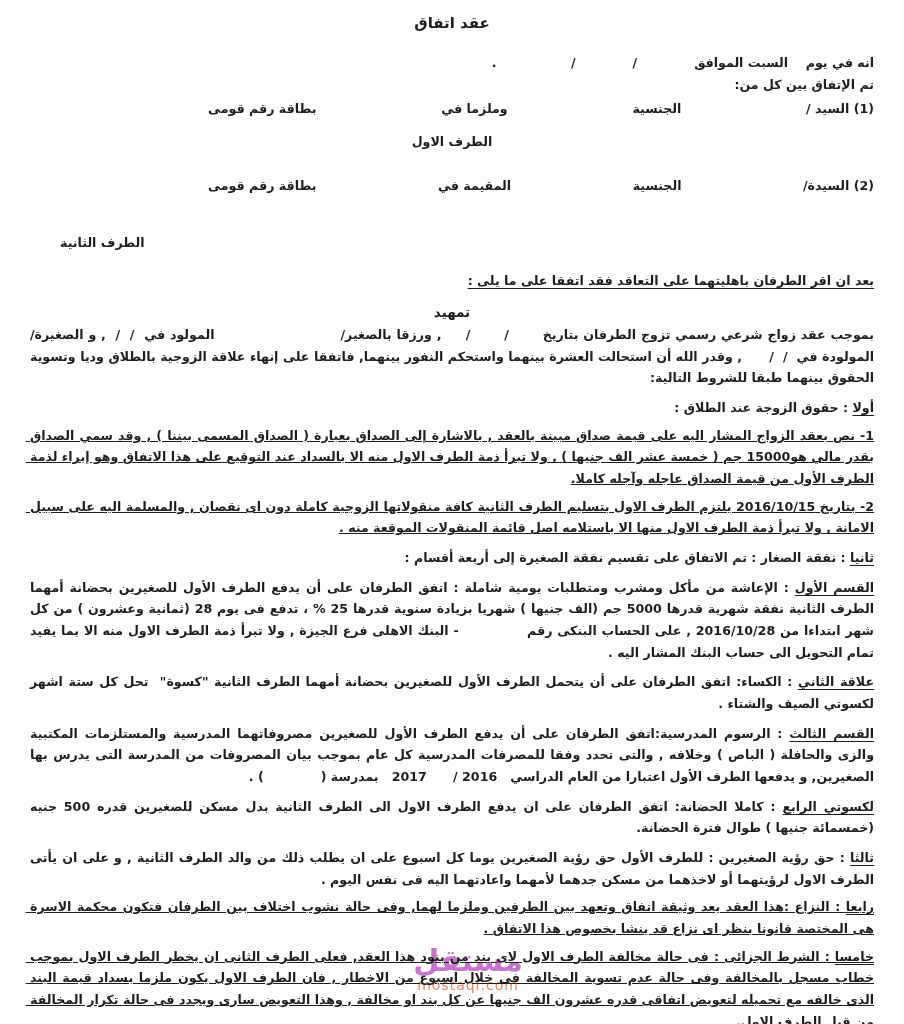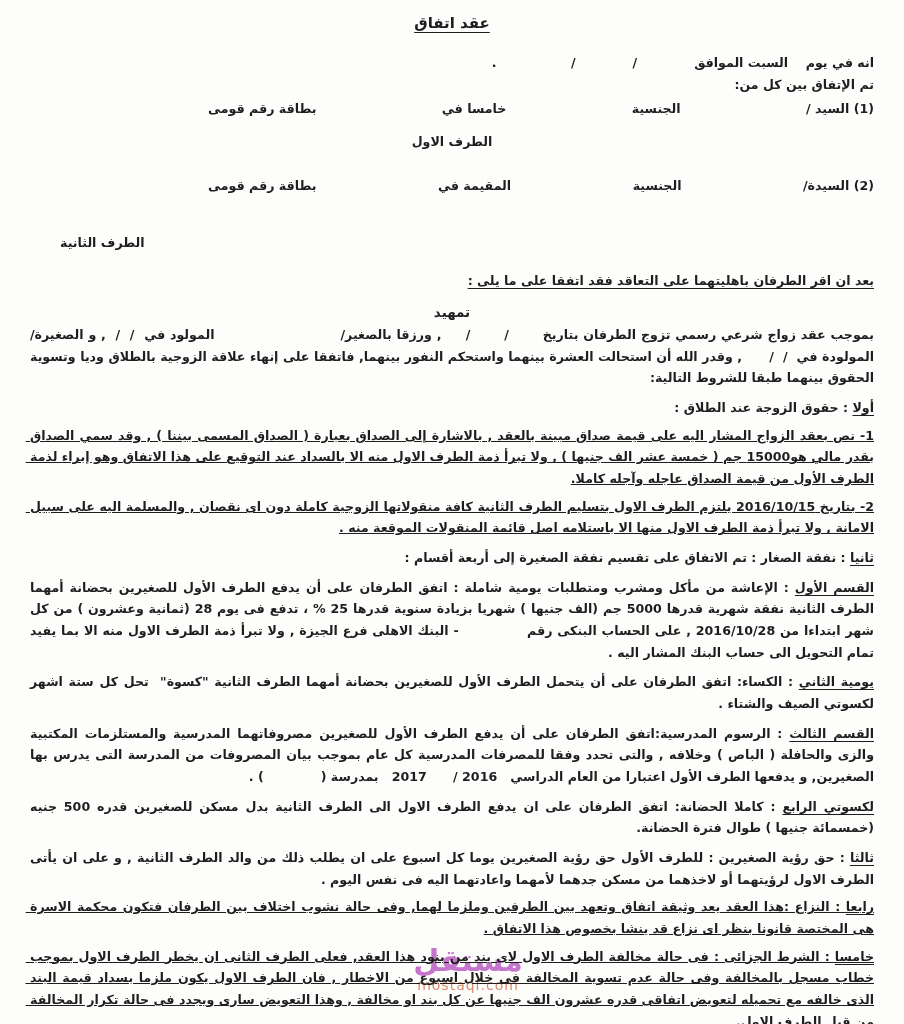--- a/index.html
+++ b/index.html
@@ -10,21 +10,21 @@
     direction:rtl;
     font-family:"DejaVu Sans",sans-serif;
     font-weight:bold;
     color:#1e1e1e;
     font-size:12.6px;
   }
   .content{position:relative;z-index:1;}
   .doc-title{
     text-align:center;font-size:15px;margin:2px 0 20px 0;
   }
-  .doc-title span{text-decoration:underline;text-underline-offset:4px;}
+  .doc-title span{text-underline-offset:4px;}
   .line{white-space:pre-wrap;line-height:1.75;}
   .party-row{
     display:flex;justify-content:space-between;
     padding-left:178px;line-height:1.75;margin-top:2px;
   }
   .caption-center{text-align:center;margin:14px 0 26px 0;}
   .caption-left{text-align:left;padding-left:30px;margin:38px 0 6px 0;}
   .agreement-line{margin:20px 0 12px 0;line-height:1.75;}
   .agreement-line span{text-decoration:underline;text-underline-offset:3px;}
   .tamheed{text-align:center;font-size:13.5px;margin:10px 0 4px 0;}
@@ -65,21 +65,21 @@
     <div class="doc-title">
       <span>عقد اتفاق</span>
     </div>
 
     <div class="line">انه في يوم    السبت الموافق             /             /                 .</div>
     <div class="line">تم الإتفاق بين كل من:</div>
 
     <div class="party-row">
       <span>(1) السيد /</span>
       <span>الجنسية</span>
-      <span>خامسا في</span>
+      <span>وملزما في</span>
       <span>بطاقة رقم قومى</span>
     </div>
 
     <div class="caption-center">الطرف الاول</div>
 
     <div class="party-row">
       <span>(2) السيدة/</span>
       <span>الجنسية</span>
       <span>المقيمة في</span>
       <span>بطاقة رقم قومى</span>
@@ -100,21 +100,21 @@
     <p class="para mt-xs"><span class="u">أولا</span><span> : حقوق الزوجة عند الطلاق :</span></p>
 
     <p class="para mt-md">1- نص بعقد الزواج المشار اليه على قيمة صداق مبينة بالعقد , بالاشارة إلى الصداق بعبارة ( الصداق المسمى بيننا ) , وقد سمي الصداق بقدر مالي هو15000 جم ( خمسة عشر الف جنيها ) , ولا تبرأ ذمة الطرف الاول منه الا بالسداد عند التوقيع على هذا الاتفاق وهو إبراء لذمة الطرف الأول من قيمة الصداق عاجله وآجله كاملا.</p>
 
     <p class="para mt-md">2- بتاريخ 2016/10/15 يلتزم الطرف الاول بتسليم الطرف الثانية كافة منقولاتها الزوجية كاملة دون اى نقصان , والمسلمة اليه على سبيل الامانة , ولا تبرأ ذمة الطرف الاول منها الا باستلامه اصل قائمة المنقولات الموقعة منه .</p>
 
     <p class="para mt-xs"><span class="u">ثانيا</span><span> : نفقة الصغار :</span><span> تم الاتفاق على تقسيم نفقة الصغيرة إلى أربعة أقسام :</span></p>
 
     <p class="para mt-xs"><span class="u">القسم الأول</span><span> : الإعاشة من مأكل ومشرب ومتطلبات يومية شاملة :</span><span> اتفق الطرفان على أن يدفع الطرف الأول للصغيرين بحضانة أمهما الطرف الثانية نفقة شهرية قدرها 5000 جم (الف جنيها ) شهريا بزيادة سنوية قدرها 25 % ، تدفع فى يوم 28 (ثمانية وعشرون ) من كل شهر ابتداءا من 2016/10/28 , على الحساب البنكى رقم              - البنك الاهلى فرع الجيزة , ولا تبرأ ذمة الطرف الاول منه الا بما يفيد تمام التحويل الى حساب البنك المشار اليه .</span></p>
 
-    <p class="para mt-xs"><span class="u">يومية الثاني</span><span> : الكساء:</span><span> اتفق الطرفان على أن يتحمل الطرف الأول للصغيرين بحضانة أمهما الطرف الثانية "كسوة"  تحل كل ستة اشهر لكسوتي الصيف والشتاء .</span></p>
+    <p class="para mt-xs"><span class="u">علاقة الثاني</span><span> : الكساء:</span><span> اتفق الطرفان على أن يتحمل الطرف الأول للصغيرين بحضانة أمهما الطرف الثانية "كسوة"  تحل كل ستة اشهر لكسوتي الصيف والشتاء .</span></p>
 
     <p class="para mt-xs"><span class="u">القسم الثالث</span><span> : الرسوم المدرسية:</span><span>اتفق الطرفان على أن يدفع الطرف الأول للصغيرين مصروفاتهما المدرسية والمستلزمات المكتبية والزى والحافلة ( الباص ) وخلافه , والتى تحدد وفقا للمصرفات المدرسية كل عام بموجب بيان المصروفات من المدرسة التى يدرس بها الصغيرين, و يدفعها الطرف الأول اعتبارا من العام الدراسي   2016 /      2017   بمدرسة (             ) .</span></p>
 
 
     <p class="para mt-xs"><span class="u">لكسوتي الرابع</span><span> : كاملا الحضانة:</span><span> اتفق الطرفان على ان يدفع الطرف الاول الى الطرف الثانية بدل مسكن للصغيرين قدره 500 جنيه (خمسمائة جنيها ) طوال فترة الحضانة.</span></p>
 
     <p class="para mt-xs"><span class="u">ثالثا</span><span> : حق رؤية الصغيرين :</span><span> للطرف الأول حق رؤية الصغيرين يوما كل اسبوع على ان يطلب ذلك من والد الطرف الثانية , و على ان يأتى الطرف الاول لرؤيتهما أو لاخذهما من مسكن جدهما لأمهما واعادتهما اليه فى نفس اليوم .</span></p>
 
     <p class="para mt-md"><span class="u">رابعا</span><span> : النزاع :</span><span>هذا العقد يعد وثيقة اتفاق وتعهد بين الطرفين وملزما لهما, وفى حالة نشوب اختلاف بين الطرفان فتكون محكمة الاسرة هى المختصة قانونا بنظر اى نزاع قد ينشا بخصوص هذا الاتفاق .</span></p>
 

